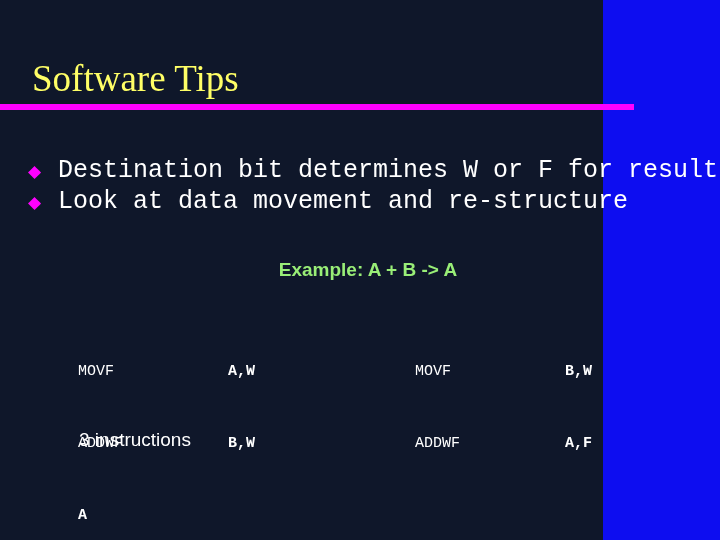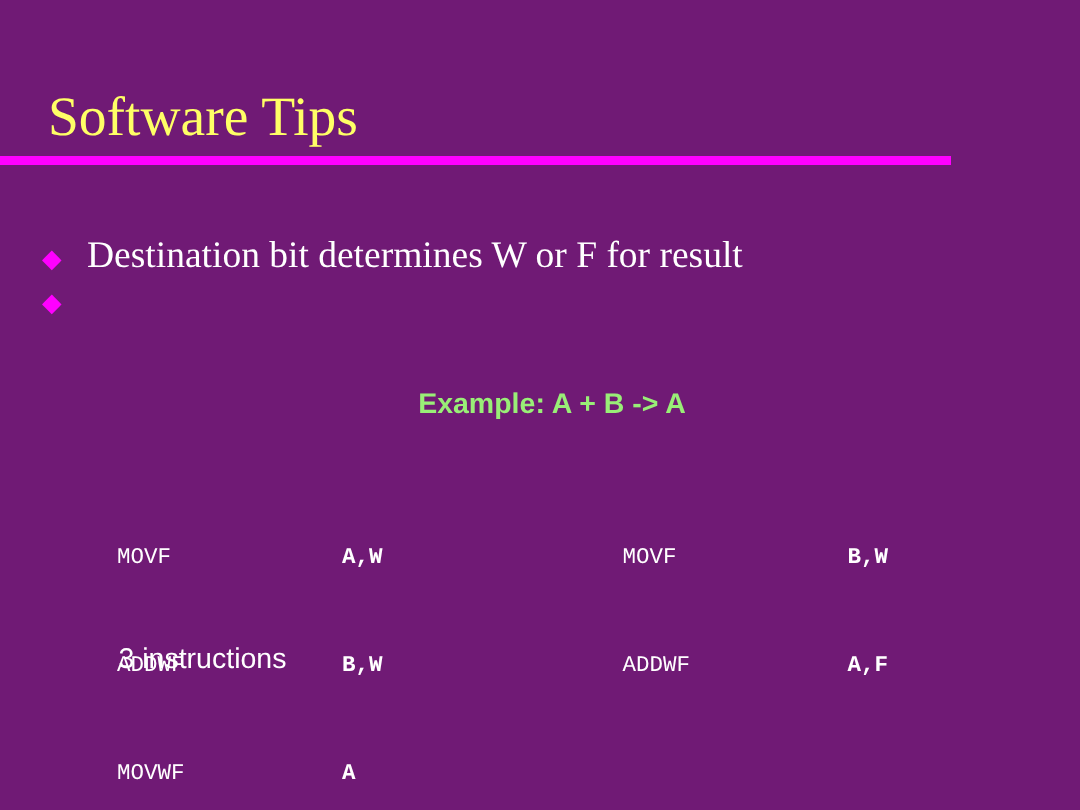--- a/index.html
+++ b/index.html
@@ -9,23 +9,23 @@
   }
   body {
     width: 720px;
     height: 540px;
     overflow: hidden;
     background: #0d0df0;
     font-family: "Liberation Serif", serif;
   }
   .slide {
     position: relative;
-    width: 720px;
+    width: 603px;
     height: 540px;
-    background: #701a75;
+    background: #0f172a;
   }
 
   
   .slide-title {
     position: absolute;
     left: 32px;
     top: 57px;
     font-family: "Liberation Serif", serif;
     font-size: 37px;
     line-height: 44px;
@@ -61,21 +61,21 @@
     color: #ff00ff;
     font-size: 17px;
     line-height: 31px;
     width: 30px;
     flex: 0 0 30px;
     display: inline-block;
     text-align: left;
   }
   .bullet-text {
     color: #ffffff;
-    font-family: Liberation Serif, serif;
+    font-family: Liberation Mono, monospace;
     font-size: 25px;
     line-height: 31px;
     text-align: right;
   }
 
   
   .example-line {
     position: absolute;
     left: 0px;
     top: 258px;
@@ -138,37 +138,37 @@
 
   <div class="bullet-list">
 
     <div class="bullet-item">
       <span class="bullet-marker">◆</span>
       <span class="bullet-text">Destination bit determines W or F for result</span>
     </div>
 
     <div class="bullet-item">
       <span class="bullet-marker">◆</span>
+      <span class="bullet-text">Look at data movement and re-structure</span>
     </div>
 
   </div>
 
   <div class="example-line">Example:  A + B -&gt; A</div>
 
   <div class="code-block left">
     <div class="code-row">
       <span class="code-mnemonic">MOVF</span>
       <span class="code-operand">A,W</span>
     </div>
     <div class="code-row">
       <span class="code-mnemonic">ADDWF</span>
       <span class="code-operand">B,W</span>
     </div>
     <div class="code-row">
-      <span class="code-mnemonic">MOVWF</span>
       <span class="code-operand">A</span>
     </div>
   </div>
 
   <div class="code-block right">
     <div class="code-row">
       <span class="code-mnemonic">MOVF</span>
       <span class="code-operand">B,W</span>
     </div>
     <div class="code-row">

